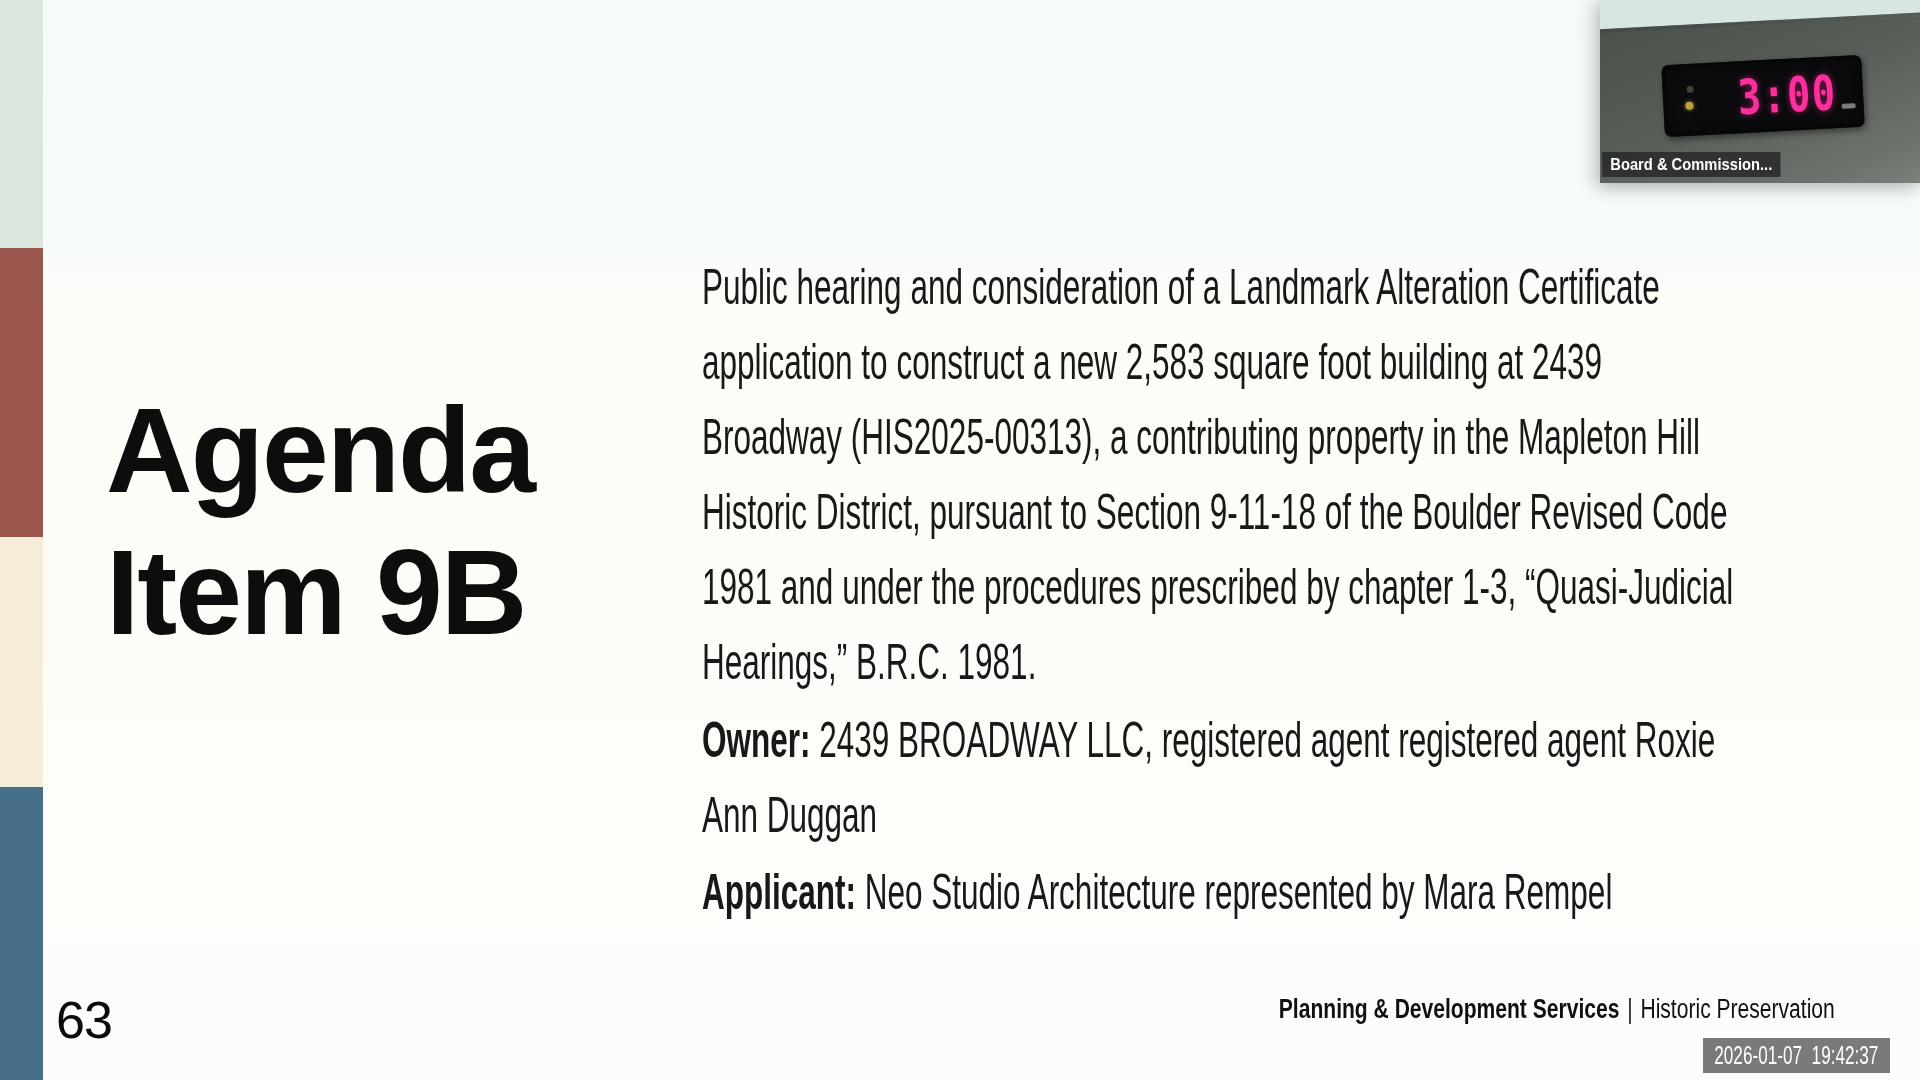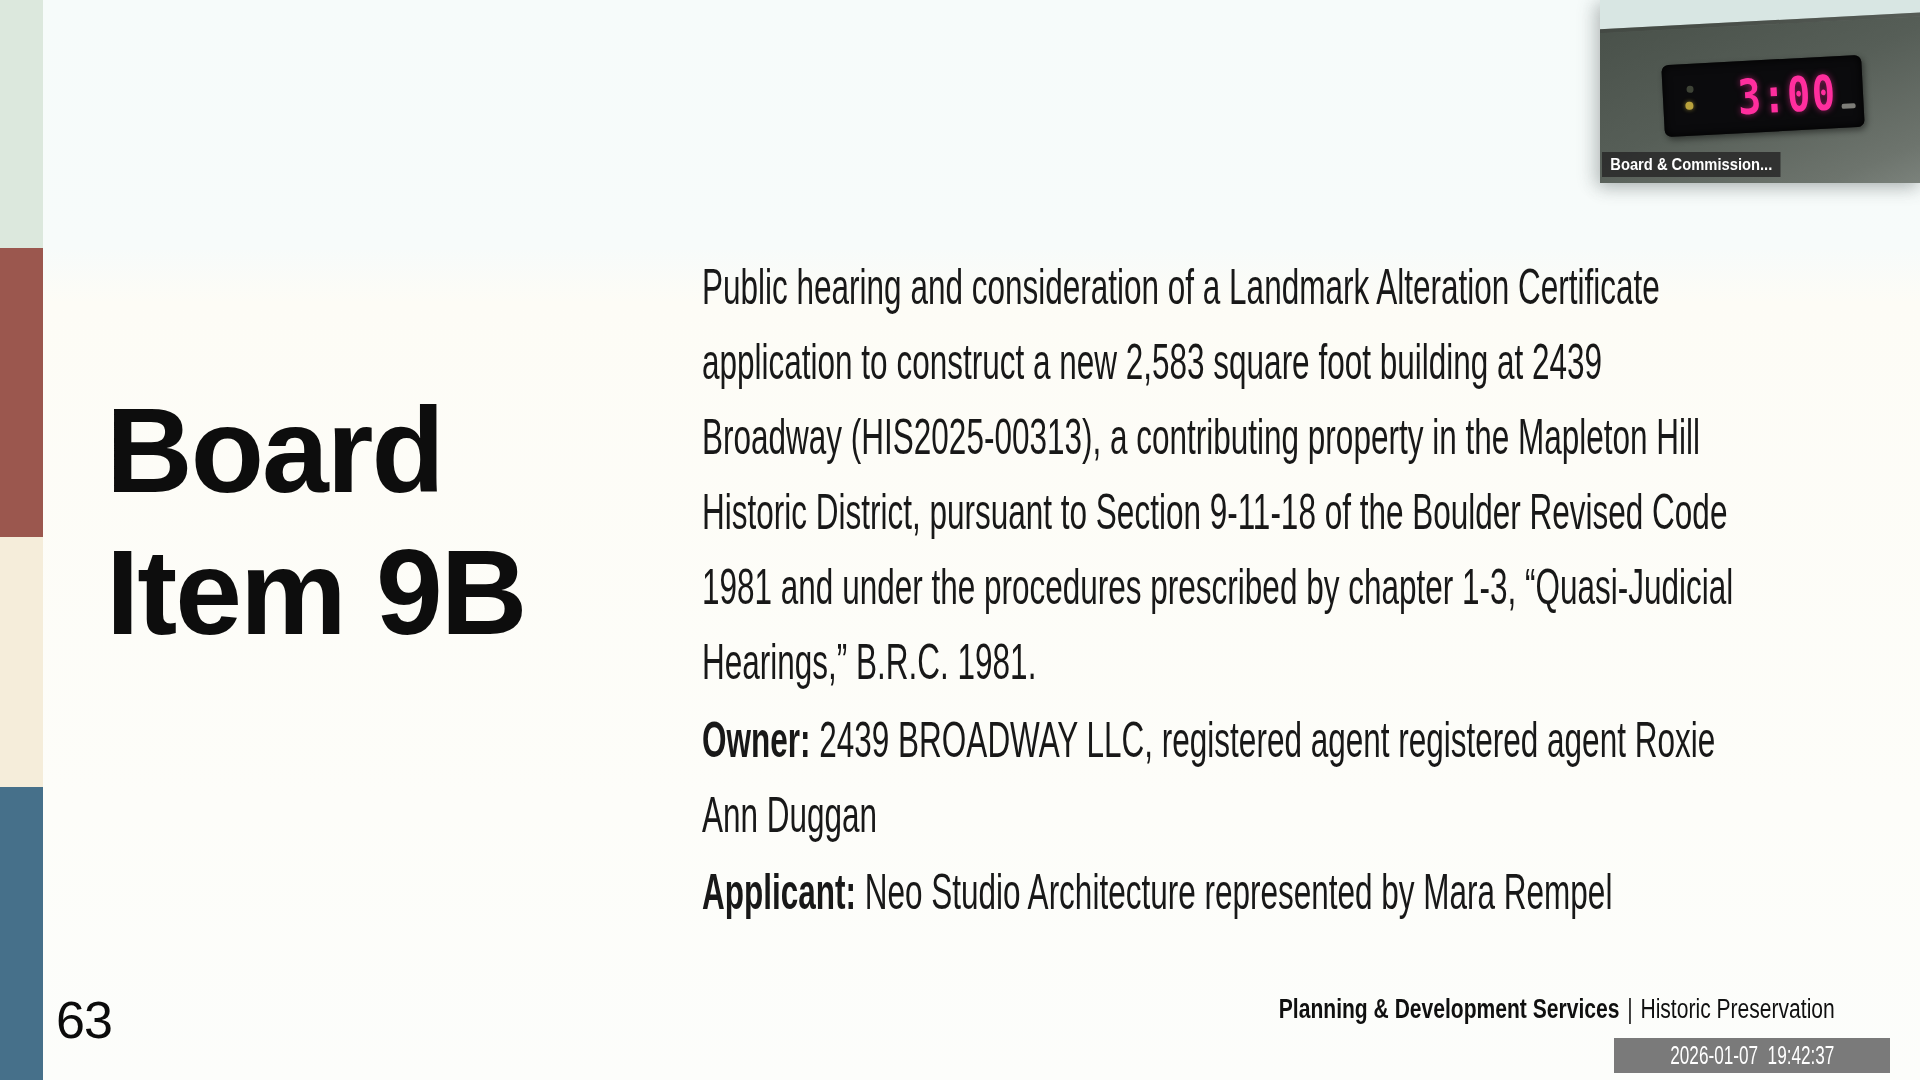--- a/index.html
+++ b/index.html
@@ -73,41 +73,41 @@
   .dot-yellow { left:22px; top:38px; width:8px; height:8px; background:#b9a23c; box-shadow:0 0 4px rgba(190,170,60,.7); }
   .clock-dash { position:absolute; right:8px; top:48px; width:14px; height:5px; border-radius:2px; background:#7d7d78; }
   .pip-label {
     position:absolute; left:2px; bottom:6px;
     background:rgba(42,42,42,.88); color:#fff;
     font-size:16px; font-weight:700; line-height:25px; padding:0 9px;
     white-space:nowrap; transform:scaleX(0.92); transform-origin:0 100%;
   }
   
   .timestamp {
-    position:absolute; right:30px; bottom:7px; width:276px; height:35px;
+    position:absolute; right:30px; bottom:7px; width:187px; height:35px;
     display:flex; align-items:center; justify-content:center;
     font-size:26px; font-weight:400; white-space:pre;
     transform-origin:100% 50%;
   }
   .timestamp span { transform:scaleX(0.66); transform-origin:50% 50%; white-space:pre; }
 </style>
 </head>
 <body>
 
 <div class="slide">
 
   <div class="stripe">
       <div class="stripe-seg" style="background: rgb(220, 232, 221); height: 248px;"></div>
       <div class="stripe-seg" style="background: rgb(155, 87, 78); height: 289px;"></div>
       <div class="stripe-seg" style="background: rgb(245, 237, 218); height: 250px;"></div>
       <div class="stripe-seg" style="background: rgb(70, 112, 138); height: 293px;"></div>
     </div>
 
   <div class="title">
-      <div>Board</div>
+      <div>Agenda</div>
       <div>Item 9B</div>
     </div>
 
   <div class="body-col">
     <div>
         <div class="bline">Public hearing and consideration of a Landmark Alteration Certificate</div>
         <div class="bline">application to construct a new 2,583 square foot building at 2439</div>
         <div class="bline">Broadway (HIS2025-00313), a contributing property in the Mapleton Hill</div>
         <div class="bline">Historic District, pursuant to Section 9-11-18 of the Boulder Revised Code</div>
         <div class="bline">1981 and under the procedures prescribed by chapter 1-3, “Quasi-Judicial</div>

